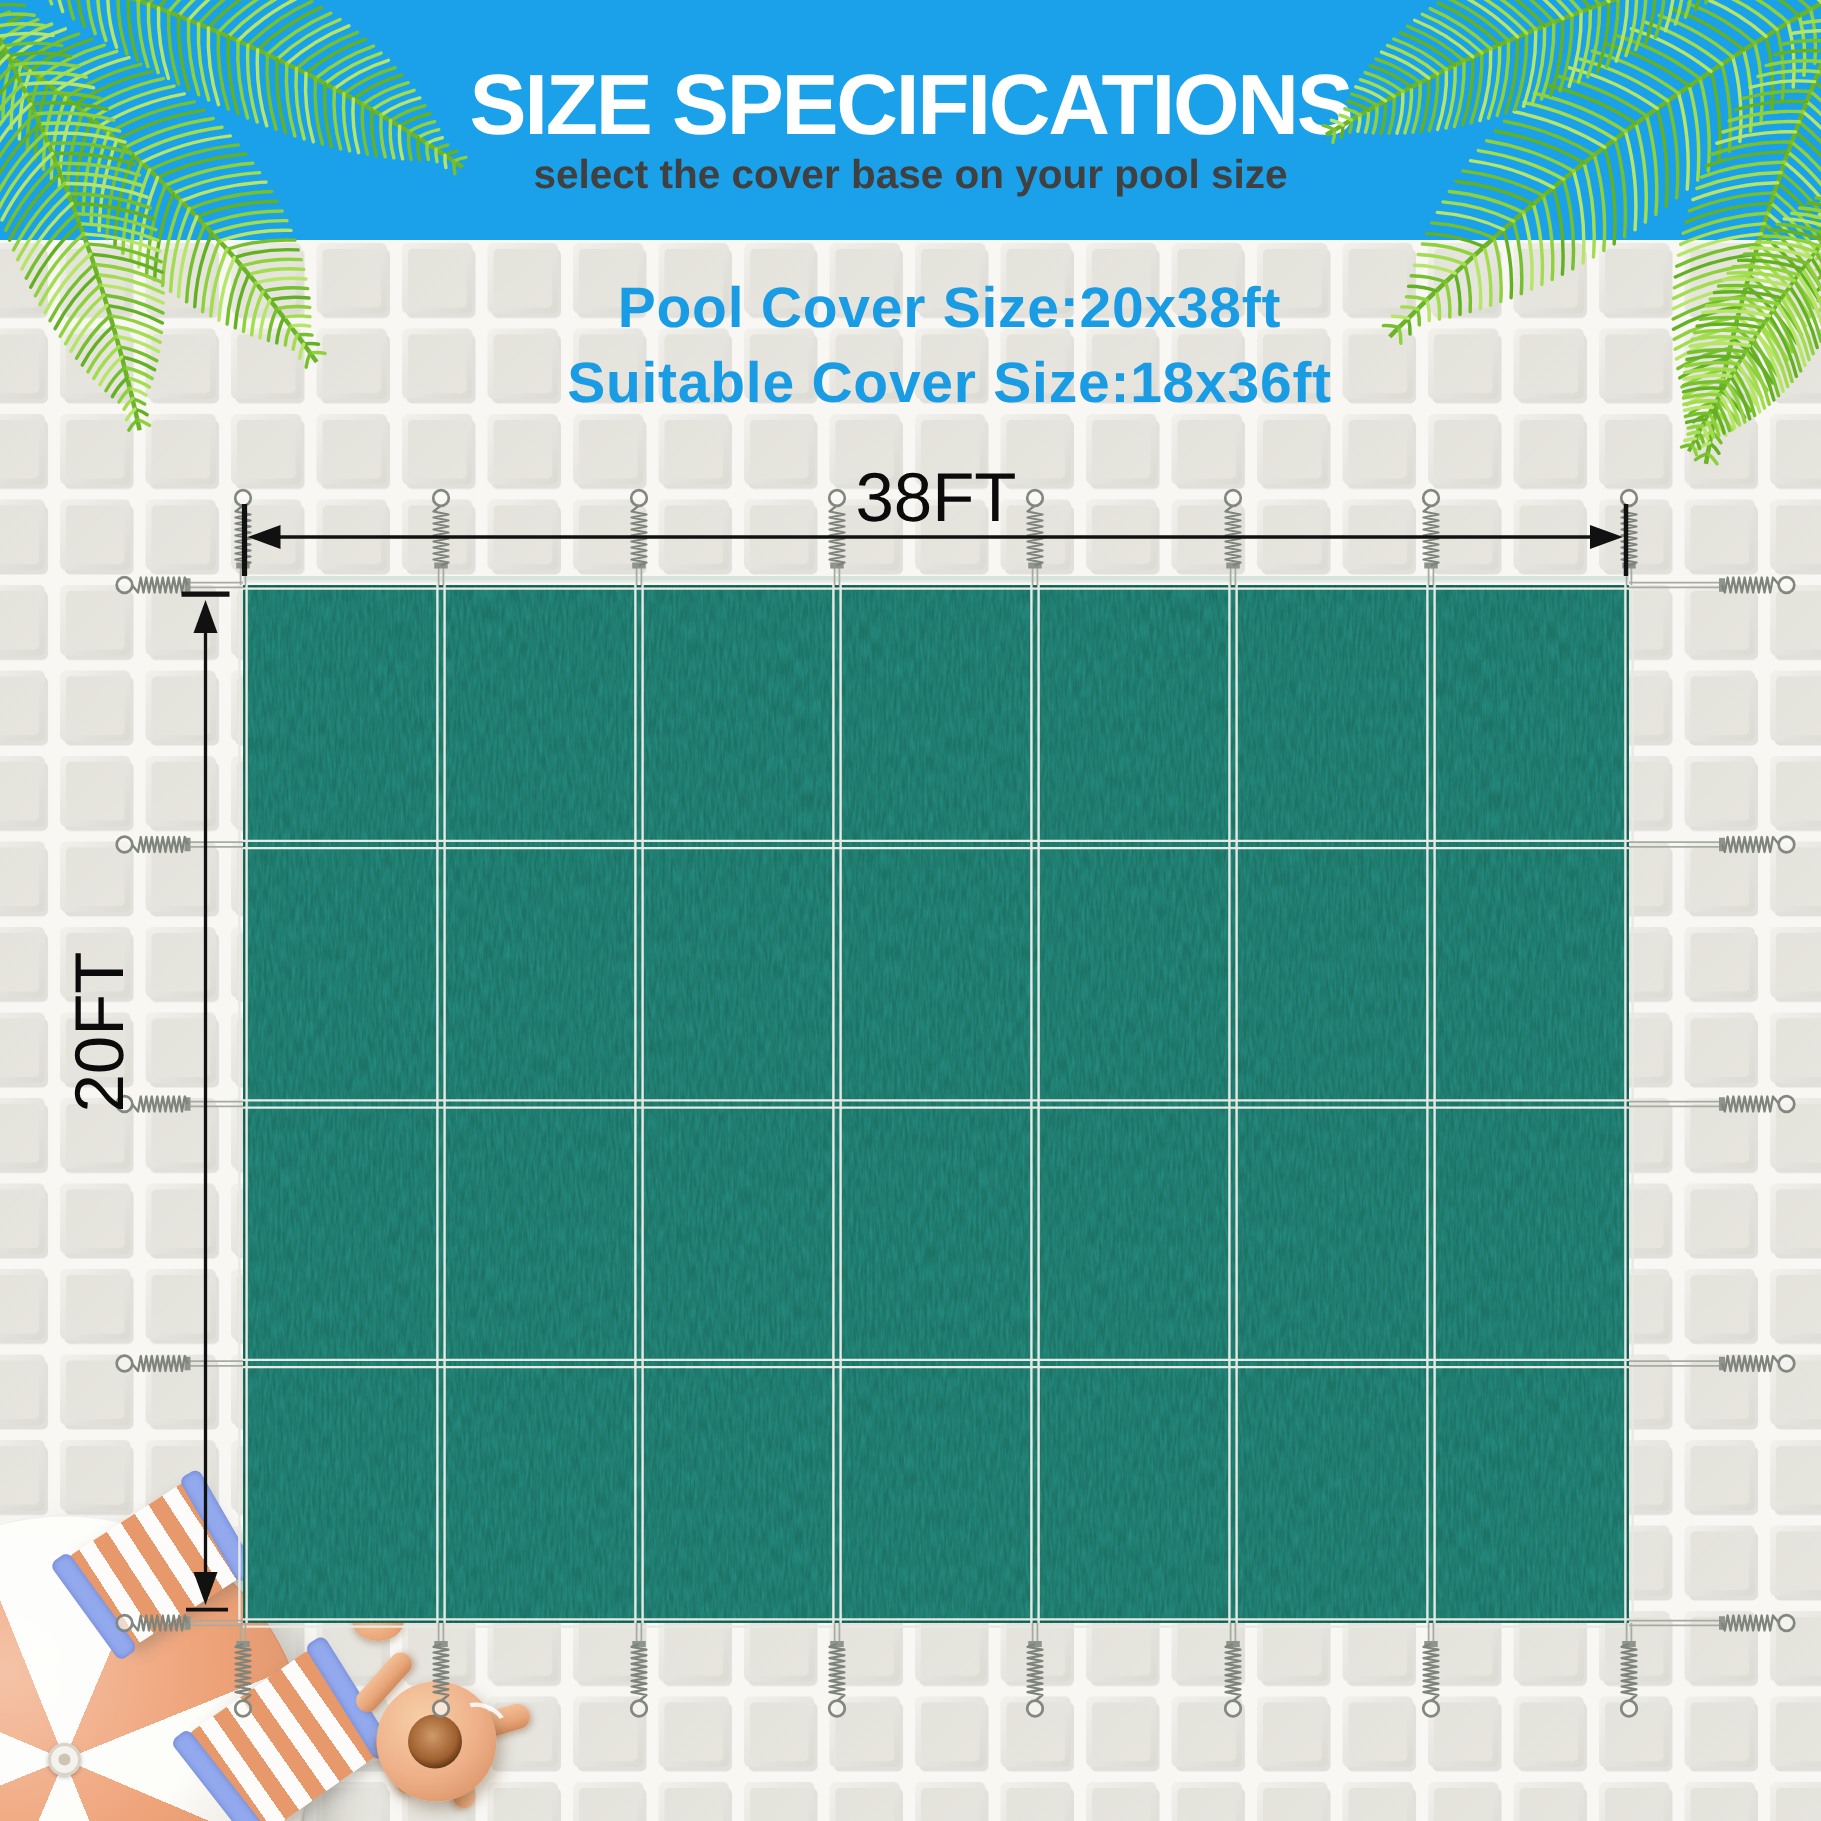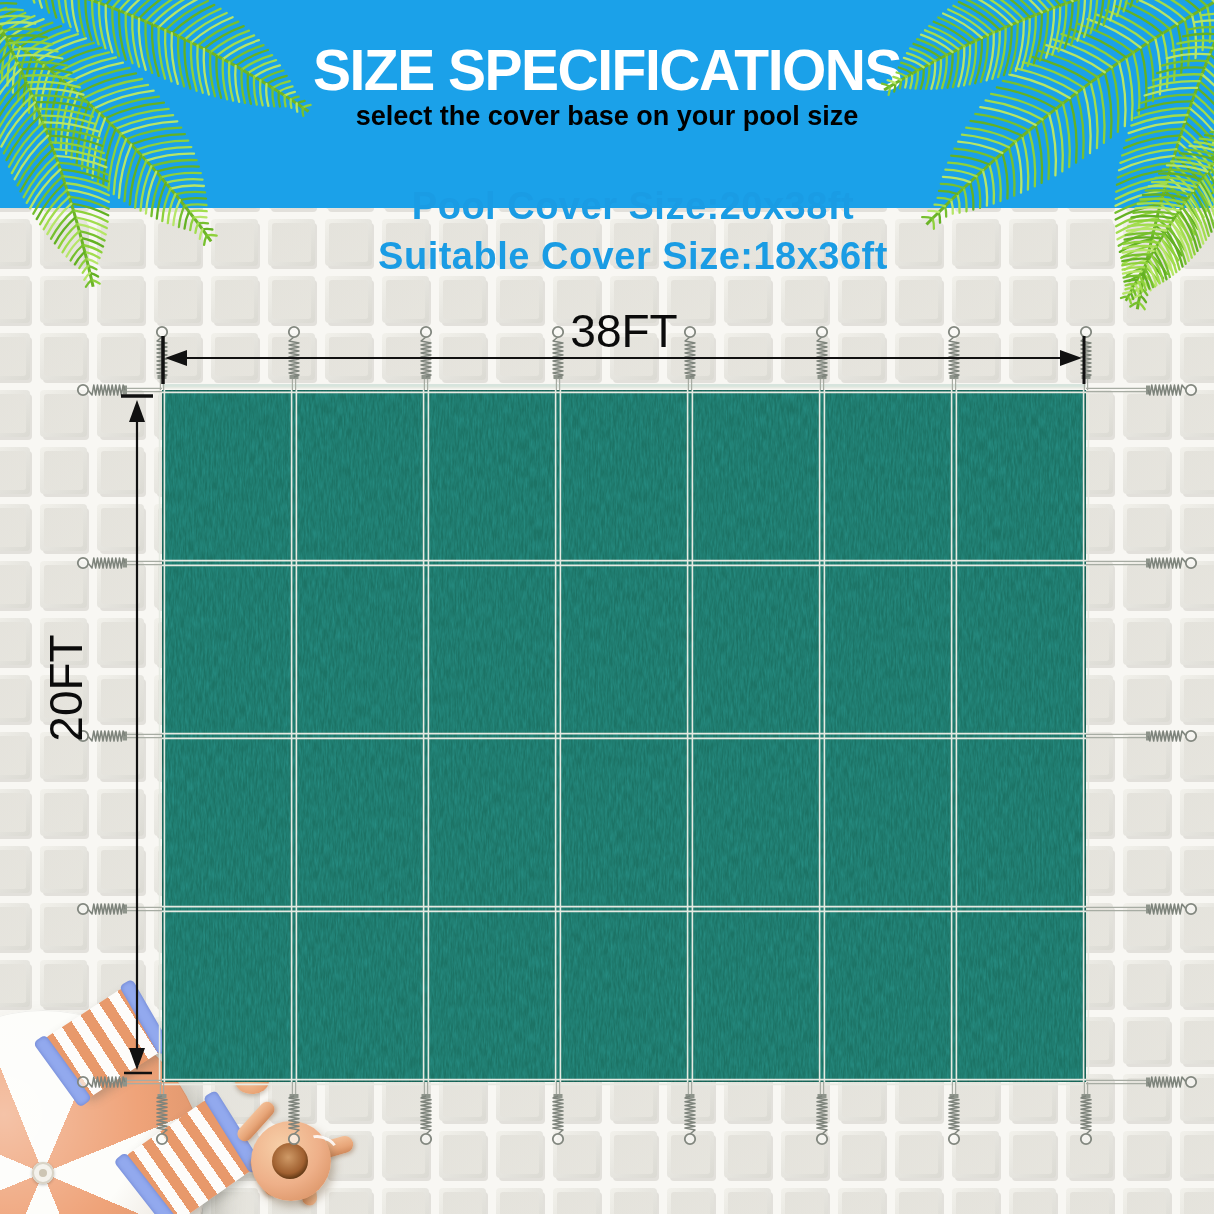--- a/index.html
+++ b/index.html
@@ -11,25 +11,25 @@
   
   .tiles-bg{left:0;top:0;z-index:0;}
   .decor{left:0;top:0;width:100%;height:100%;z-index:1;}
   .decor > *{position:absolute;}
   .diagram{left:0;top:0;z-index:2;}
   .banner{z-index:3;}
   .specs{z-index:3;}
   .palms{left:0;top:0;z-index:4;pointer-events:none;}
 
   
-  .banner{left:0;top:0;width:1214px;height:208px;background:var(--banner-blue,#1ba1e9);}
+  .banner{left:0;top:0;width:1214px;height:160px;background:var(--banner-blue,#1ba1e9);}
   .banner h1{position:absolute;left:0;top:40px;width:100%;margin:0;text-align:center;
       color:#fff;font-size:57px;font-weight:bold;letter-spacing:-1.5px;line-height:60px;}
   .banner p{position:absolute;left:0;top:100px;width:100%;margin:0;text-align:center;
-      color:#000000;font-size:27px;font-weight:bold;line-height:32px;}
+      color:#404040;font-size:27px;font-weight:bold;line-height:32px;}
 
   
   .specs{left:0;top:0;width:1214px;}
   .specs div{position:absolute;width:100%;text-align:center;color:var(--spec-text-blue,#1a9ce4);
       font-weight:bold;font-size:38px;line-height:40px;letter-spacing:0.5px;margin-left:26px;}
   .spec-line1{top:186px;}
   .spec-line2{top:236px;}
 
   
   .umbrella{left:-120px;top:1010px;width:326px;height:326px;border-radius:50%;

